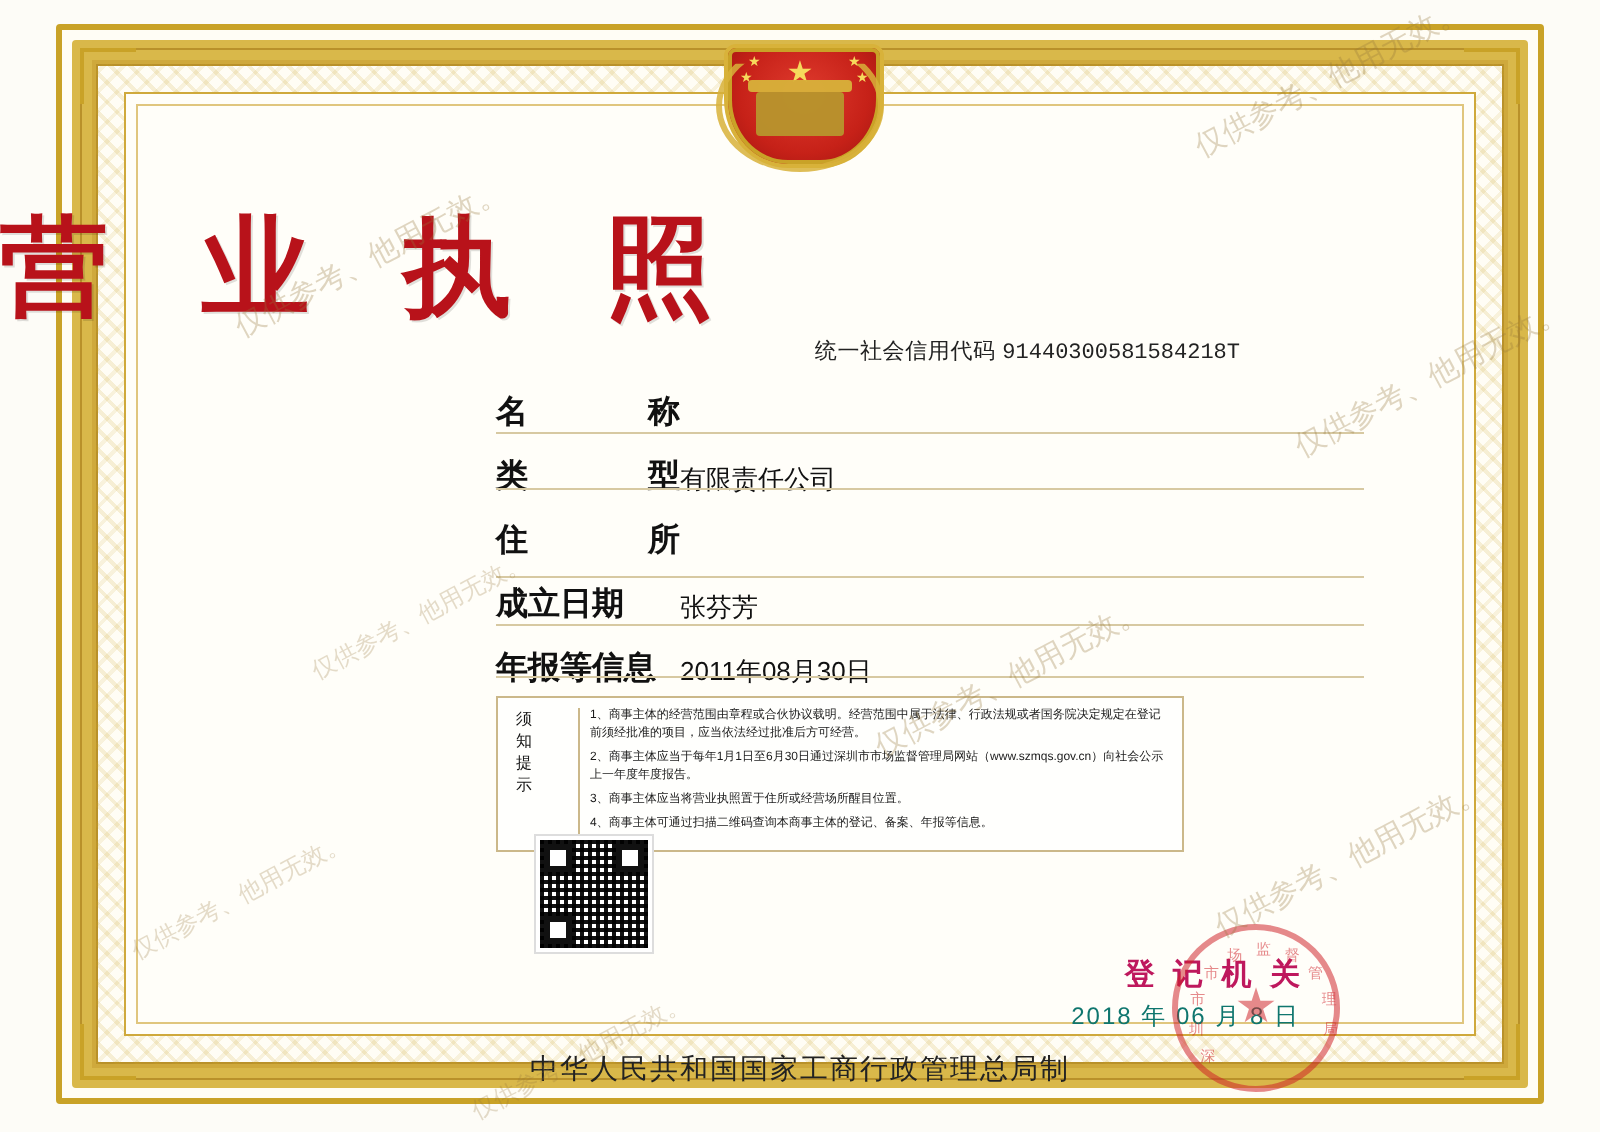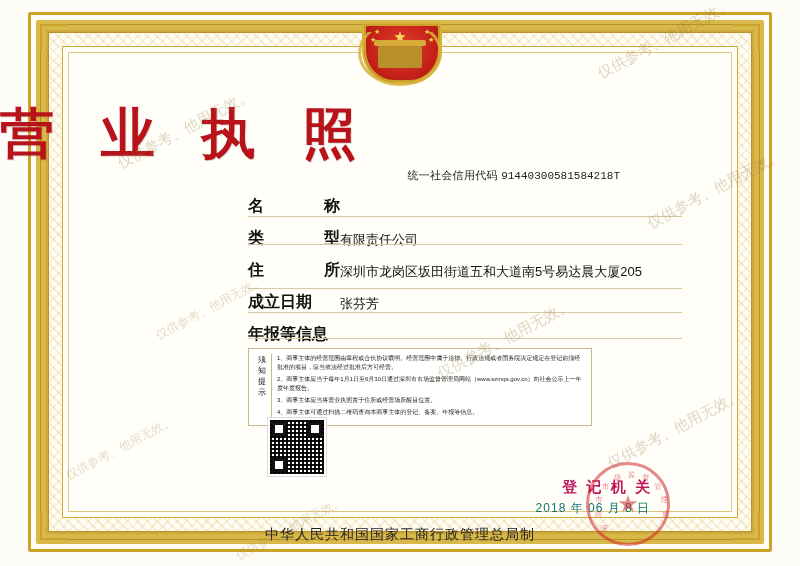--- a/index.html
+++ b/index.html
@@ -148,21 +148,21 @@
     border:1px solid #cbb88a;
     padding:5px 6px 5px 6px;
     display:flex;
     background:rgba(255,255,255,.6);
   }
   .notice .side{
     width:14px;flex:0 0 14px;
     font-size:8px;line-height:11px;color:#111;text-align:center;
     font-family:Liberation Serif, serif;
     border-right:1px solid #cbb88a;
-    margin-right:5px;padding-right:2px;
+    margin-right:5px;padding-right:20px;
   }
   .notice .body{font-size:6px;line-height:9px;color:#1a1a1a;}
   .notice .body p{margin:0 0 3px 0;}
 
   
   .qr{
     position:absolute;left:268px;top:418px;width:54px;height:54px;
     background:
       repeating-linear-gradient(90deg,#111 0 2px,#fff 2px 4px),
       repeating-linear-gradient(0deg,#111 0 2px,#fff 2px 4px);
@@ -277,30 +277,30 @@
         <span>型</span>
       </div>
       <div class="value">有限责任公司</div>
     </div>
 
     <div class="field">
       <div class="label">
         <span>住</span>
         <span>所</span>
       </div>
-      <div class="value">深圳市龙岗区坂田街道五和大道南5号易达晨大厦205</div>
     </div>
 
     <div class="field">
       <div class="label two">成立日期</div>
       <div class="value">张芬芳</div>
     </div>
 
     <div class="field">
       <div class="label two">年报等信息</div>
+      <div class="value">2011年08月30日</div>
     </div>
 
   </div>
 
   <div class="underline" style="top:216px;"></div>
   <div class="underline" style="top:244px;"></div>
   <div class="underline" style="top:288px;"></div>
   <div class="underline" style="top:312px;"></div>
   <div class="underline" style="top:338px;"></div>
 

